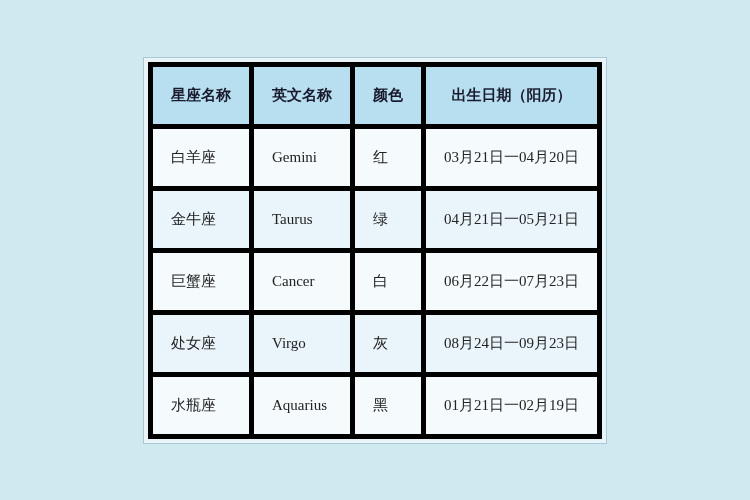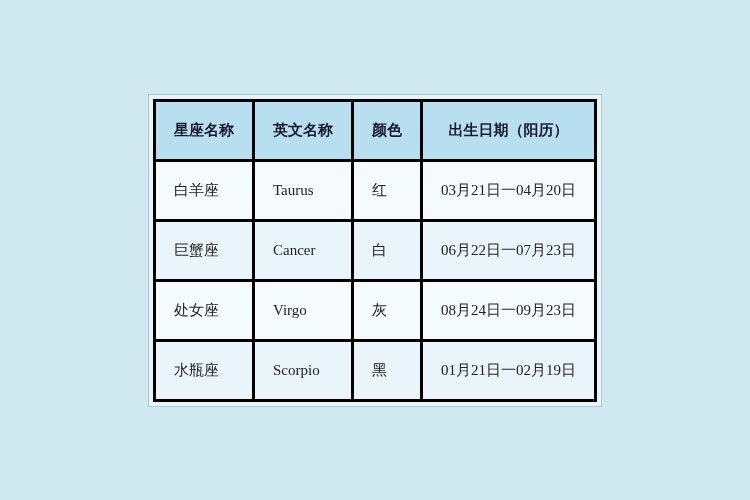--- a/index.html
+++ b/index.html
@@ -16,21 +16,21 @@
     .table-wrapper {
       background: #e8f4f8;
       border: 1px solid #aac8d8;
       padding: 4px;
     }
     table {
       border-collapse: collapse;
       background: #f5fafd;
     }
     th, td {
-      border: 3px solid #000000;
+      border: 5px solid #000000;
       padding: 19px 18px;
       color: #222;
       white-space: nowrap;
     }
     thead th {
       background-color: #b8dff0;
       font-weight: bold;
       color: #1a1a2e;
     }
     tbody tr {
@@ -50,37 +50,43 @@
       <tr>
         <th>星座名称</th>
         <th>英文名称</th>
         <th>颜色</th>
         <th>出生日期（阳历）</th>
       </tr>
     </thead>
     <tbody id="table-body">
     <tr>
           <td>白羊座</td>
-          <td>Taurus</td>
+          <td>Gemini</td>
           <td>红</td>
           <td>03月21日一04月20日</td>
+        </tr>
+        <tr>
+          <td>金牛座</td>
+          <td>Taurus</td>
+          <td>绿</td>
+          <td>04月21日一05月21日</td>
         </tr>
         <tr>
           <td>巨蟹座</td>
           <td>Cancer</td>
           <td>白</td>
           <td>06月22日一07月23日</td>
         </tr>
         <tr>
           <td>处女座</td>
           <td>Virgo</td>
           <td>灰</td>
           <td>08月24日一09月23日</td>
         </tr>
         <tr>
           <td>水瓶座</td>
-          <td>Scorpio</td>
+          <td>Aquarius</td>
           <td>黑</td>
           <td>01月21日一02月19日</td>
         </tr>
       </tbody>
   </table>
 </div>
 
 </body></html>

